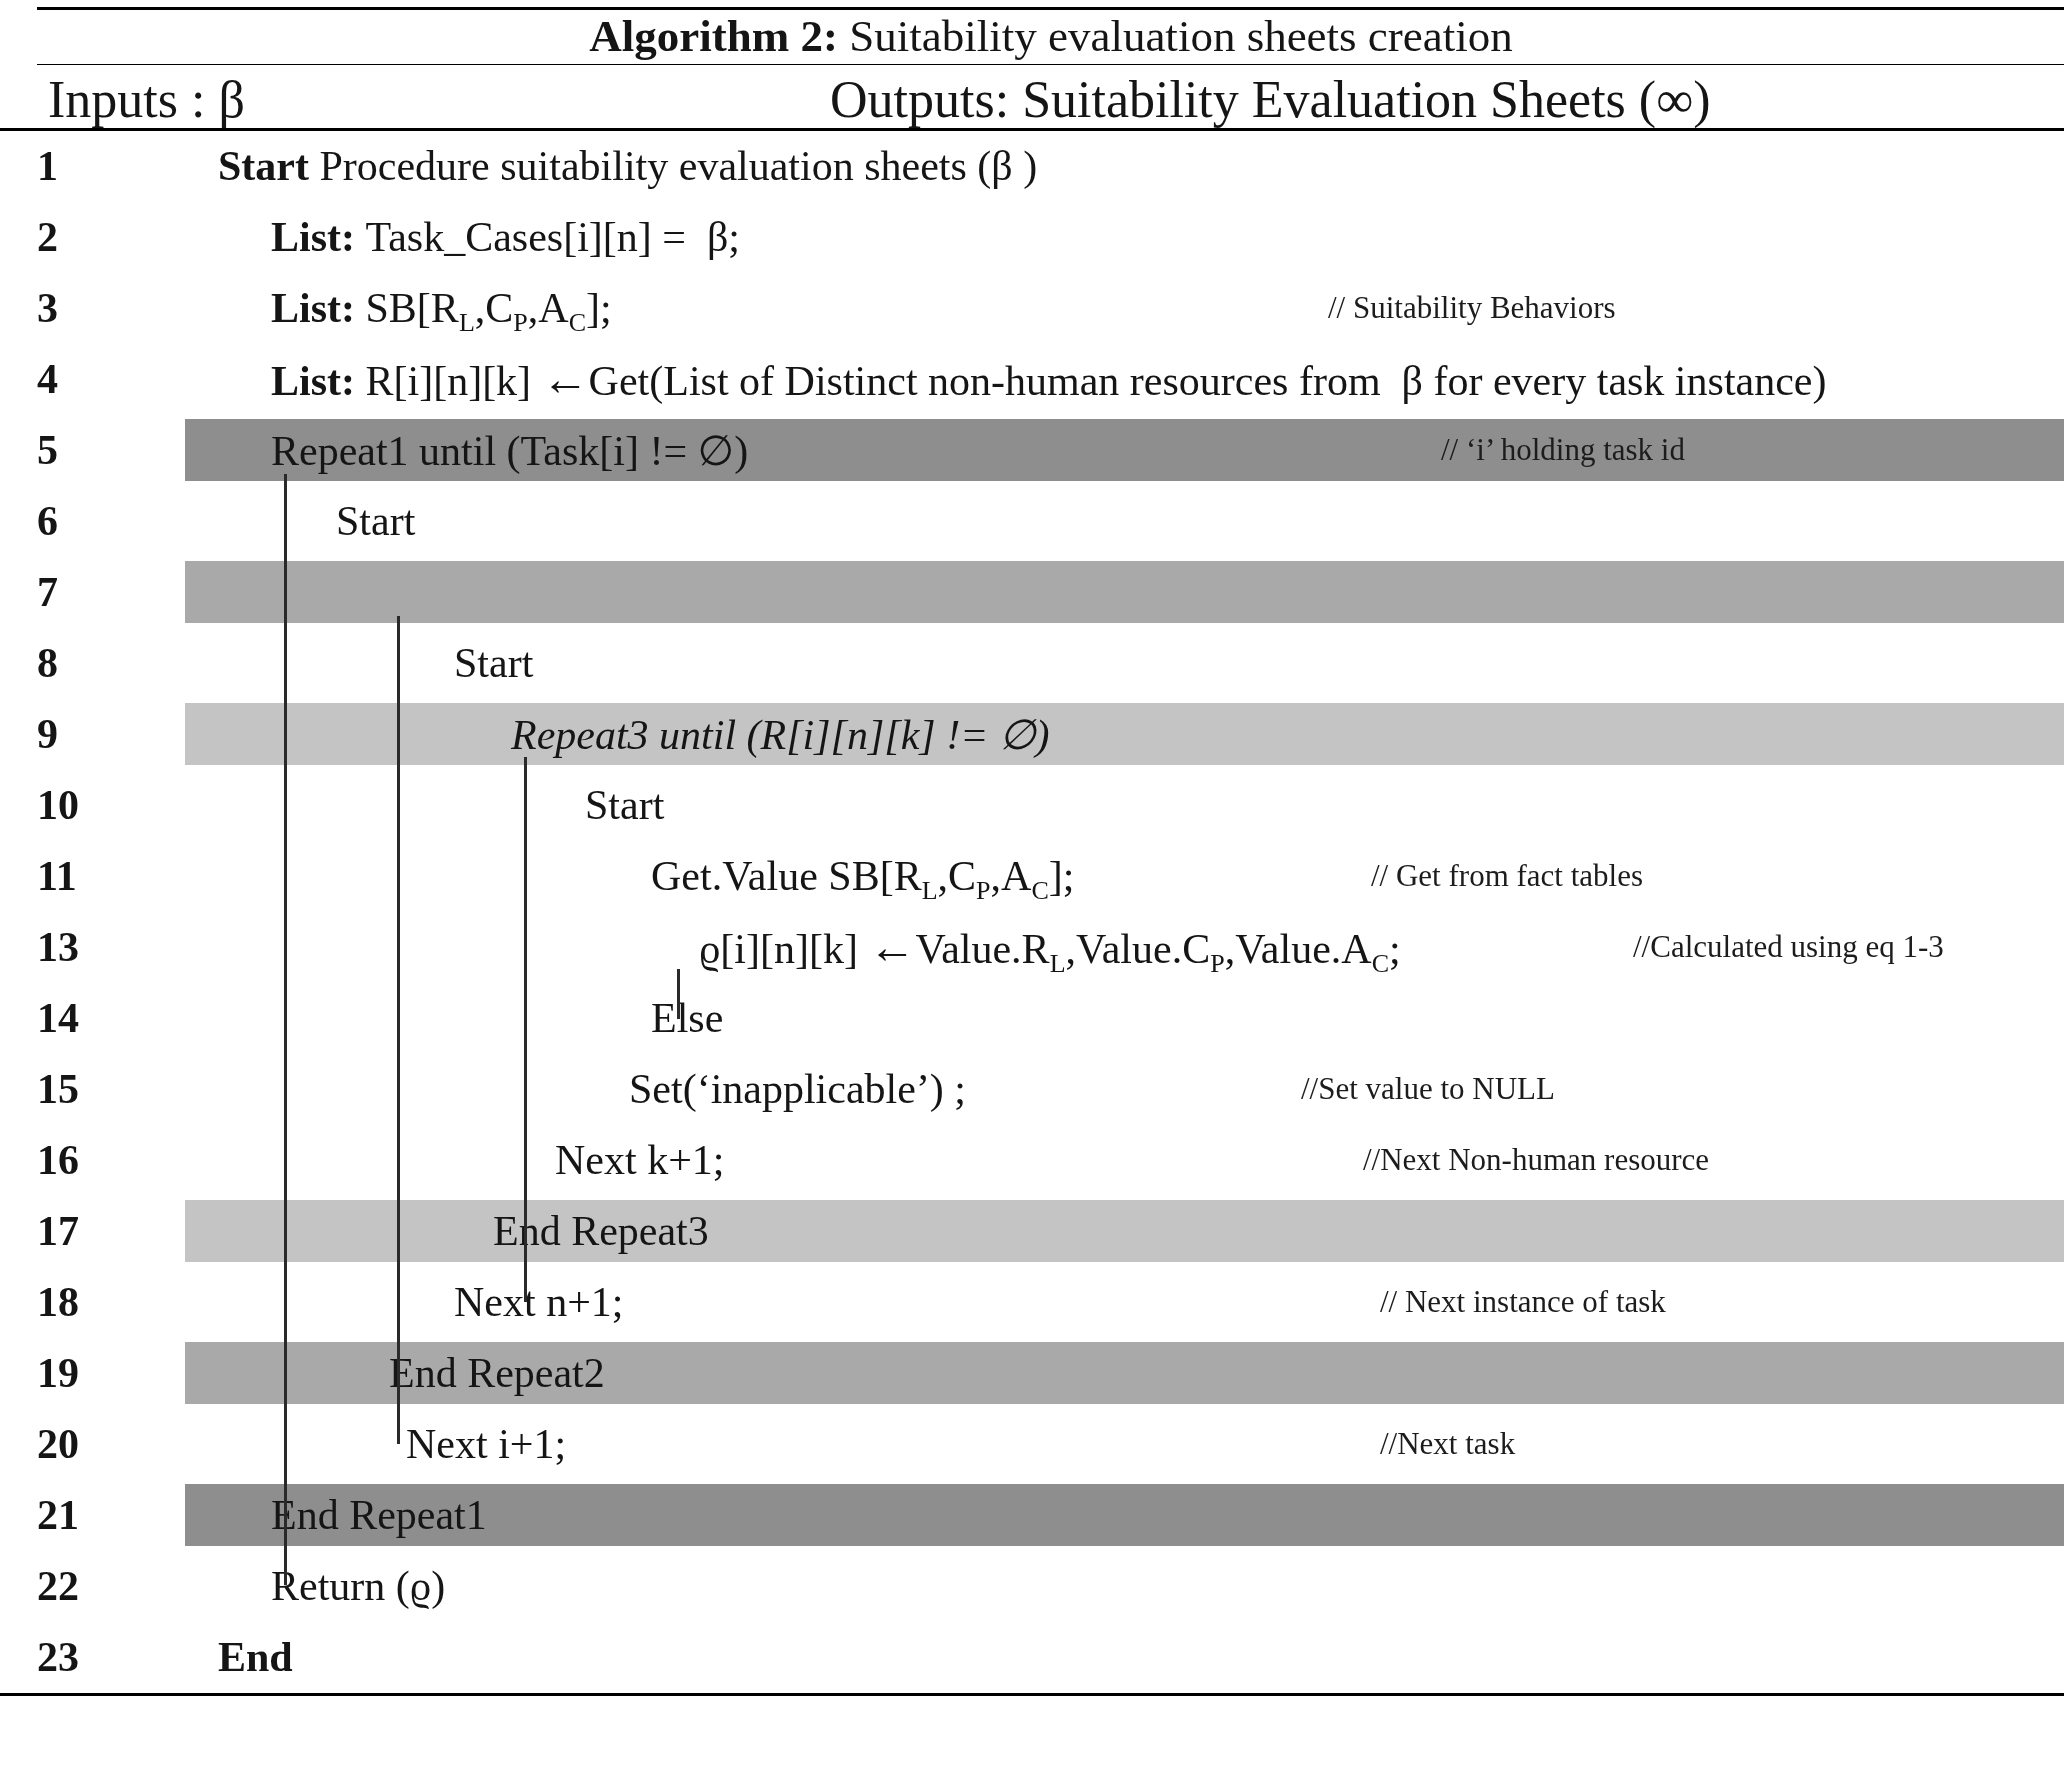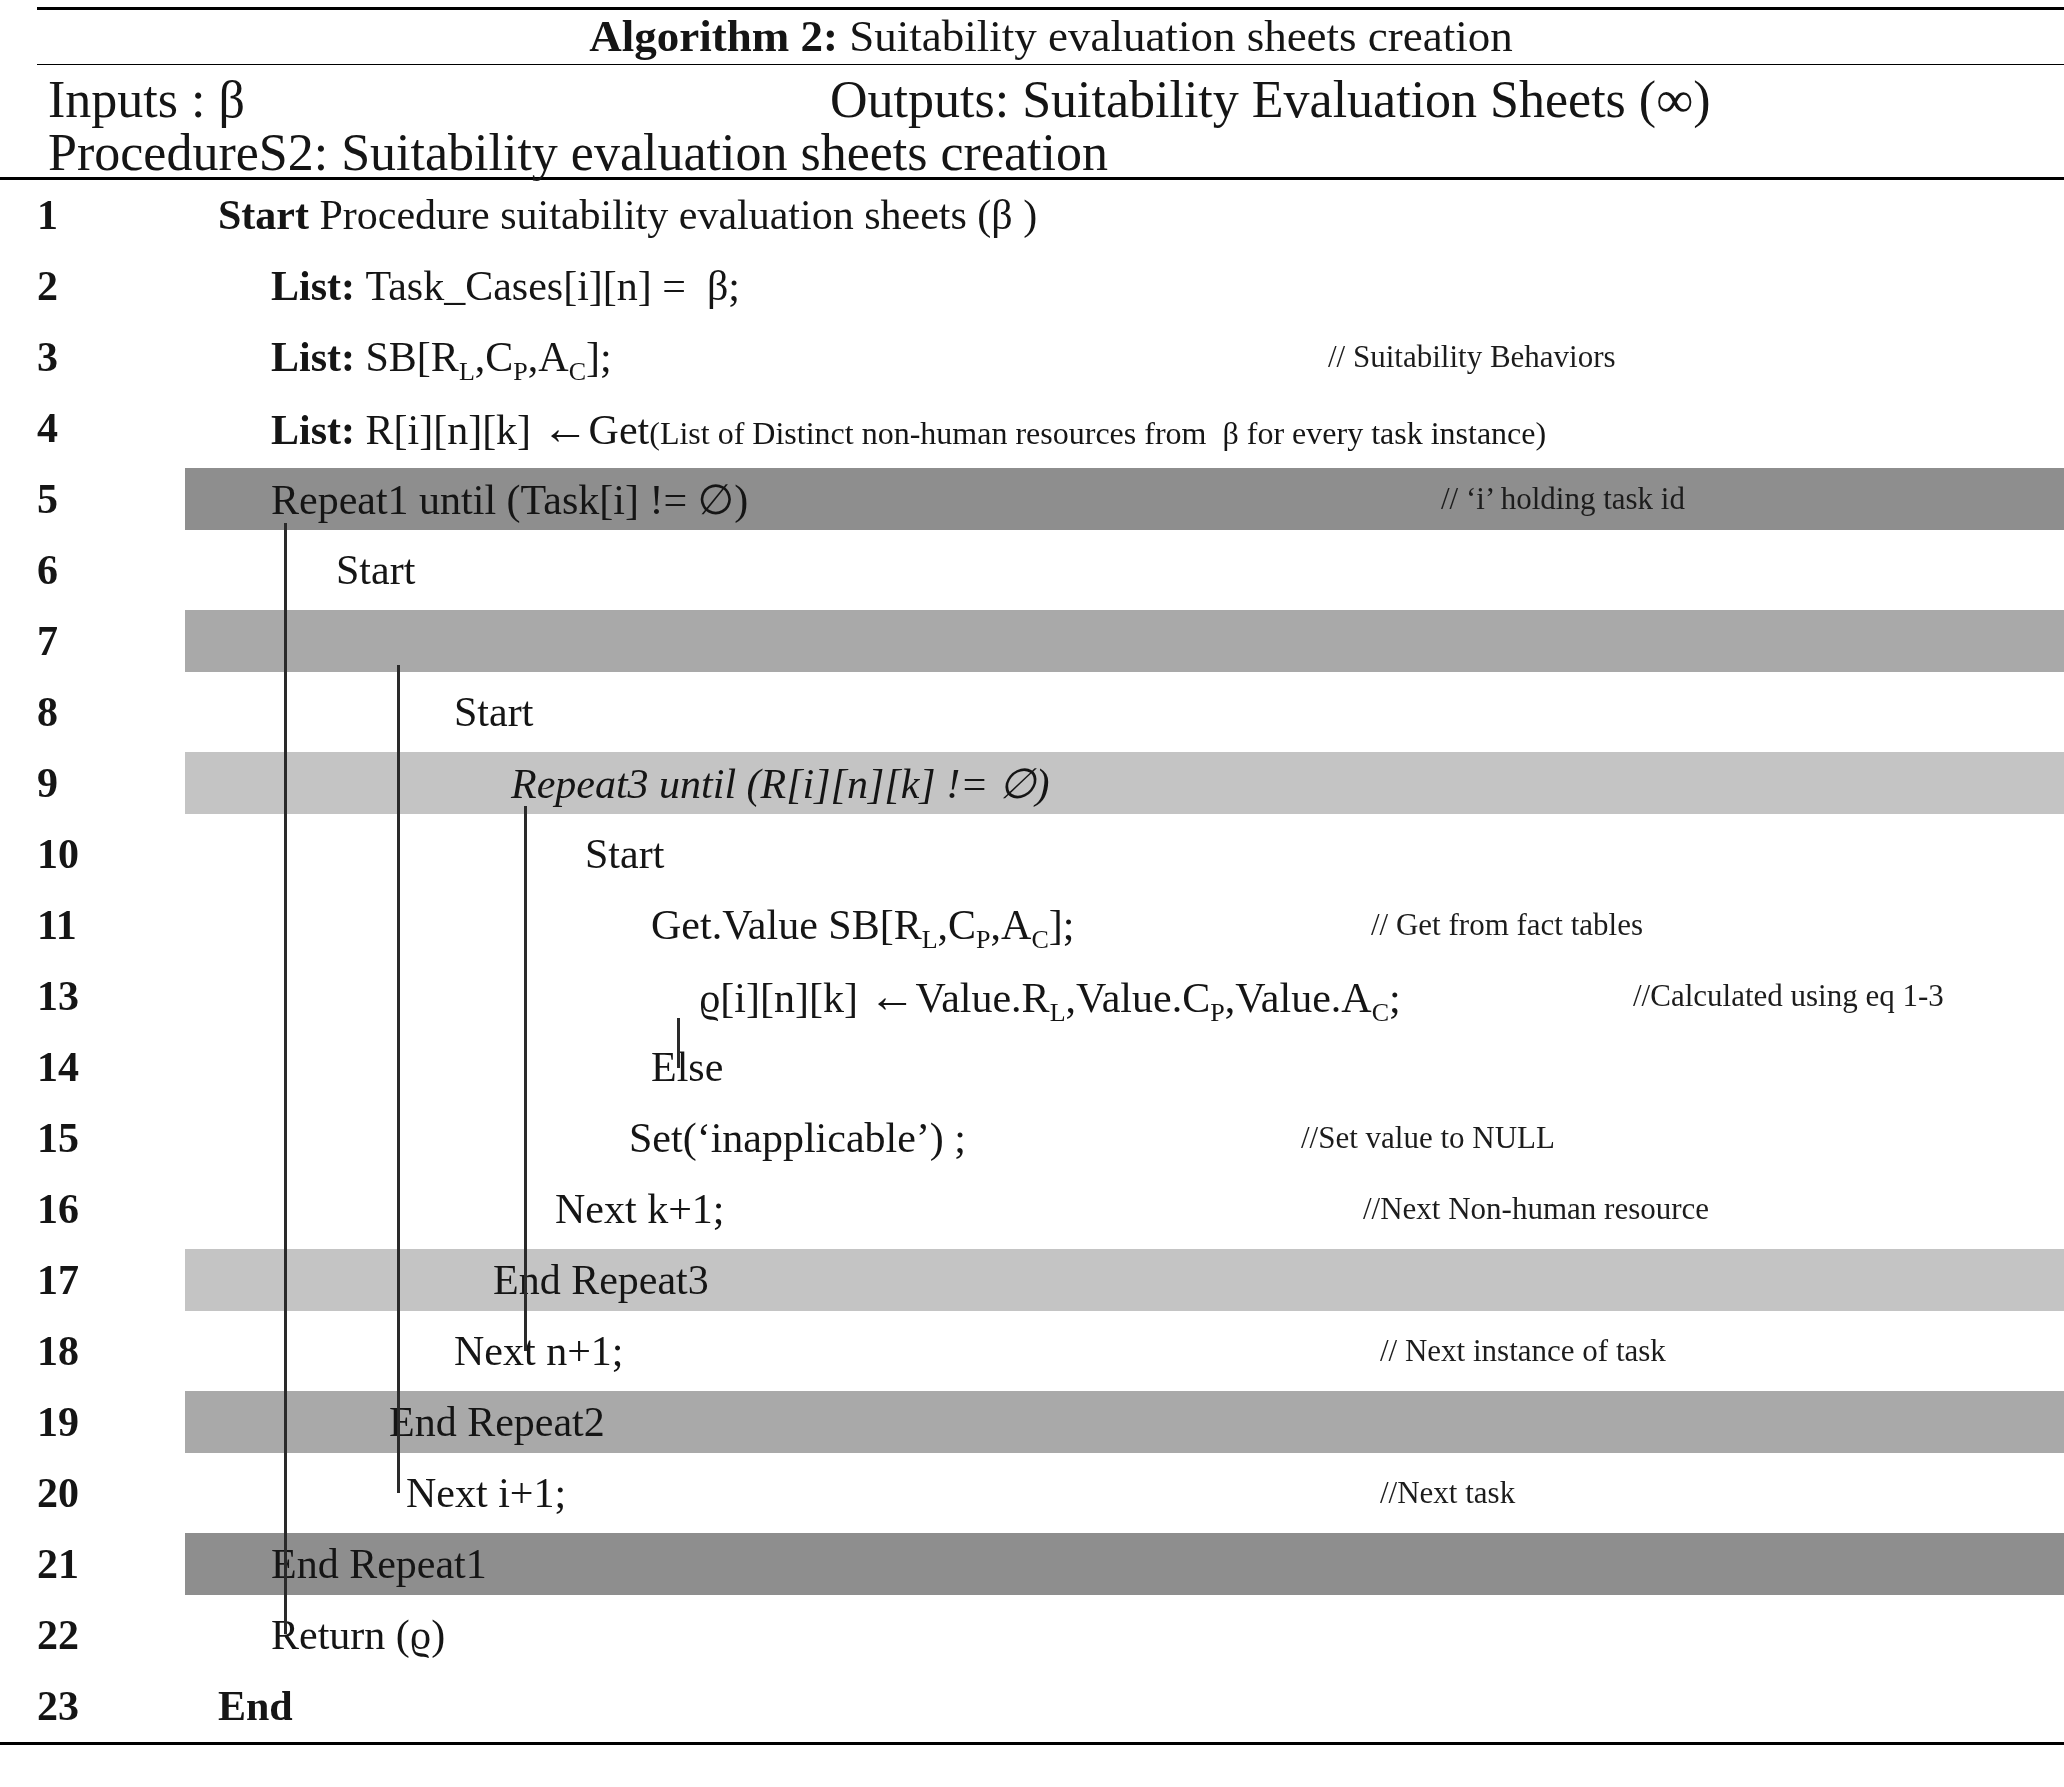--- a/index.html
+++ b/index.html
@@ -39,44 +39,41 @@
   .hl { position:absolute; left:185px; right:0; top:4.4px; bottom:4.4px; }
   .num {
     position:absolute; left:37px; top:50%; transform:translateY(-50%);
     font-weight:bold; font-size:42px;
   }
   .code {
     position:absolute; top:50%; transform:translateY(-50%);
     font-size:42px; white-space:pre;
   }
   .code sub { font-size:62%; line-height:0; }
-  .code .sm { font-size:32px;text-align:center; }
+  .code .sm { font-size:42px;text-align:center; }
   .code .arrow { font-weight:bold; font-size:47px; }
   .comment {
     position:absolute; top:50%; transform:translateY(-50%);
     font-size:31px; white-space:pre; color:#1c1c1c;
   }
   .connector { position:absolute; width:2.6px; background:#2a2a2a; }
 </style>
 </head>
 <body>
 
 <div class="algo">
 
   <div class="title-row">
     <span class="title-bold">Algorithm 2:</span><span> Suitability evaluation sheets creation</span>
   </div>
 
   <div class="header-block">
     <div class="io-row">
       <span class="inputs">Inputs : β</span>
       <span class="outputs">Outputs: Suitability Evaluation Sheets (∞)</span>
-    </div>
-    <div class="procedure-row">
-      <span class="procedure">ProcedureS2: Suitability evaluation sheets creation</span>
     </div>
   </div>
 
   <div class="algo-body">
       <div class="row">
         <span class="num">1</span>
         <span class="code" style="left: 218px;"><span style="font-weight: bold;">Start </span><span>Procedure suitability evaluation sheets (β )</span></span>
       </div>
       <div class="row">
         <span class="num">2</span>

